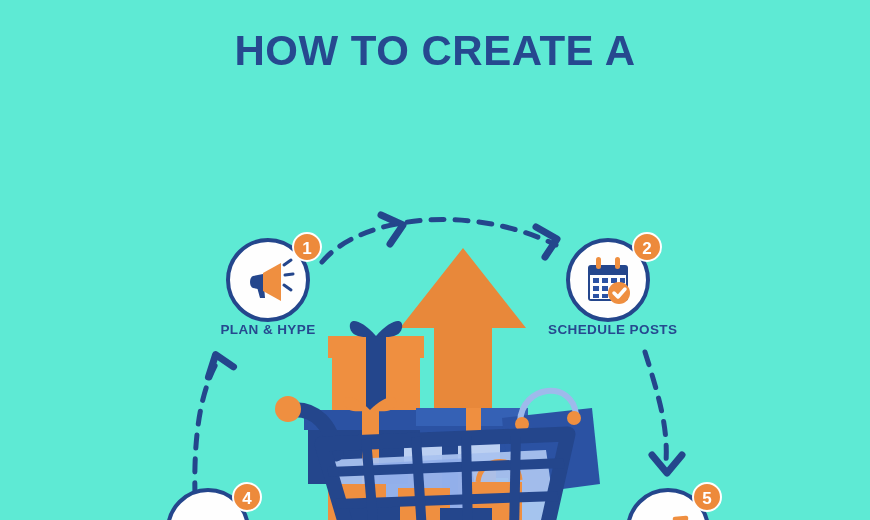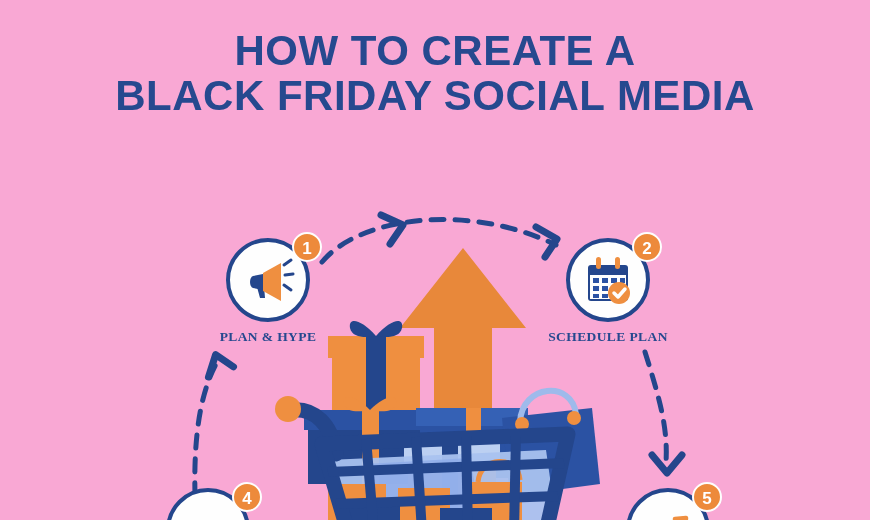--- a/index.html
+++ b/index.html
@@ -10,21 +10,21 @@
     width: 870px;
     height: 520px;
     overflow: hidden;
     background: #fefefe;
     font-family: "Liberation Sans", sans-serif;
   }
   #infographic {
     position: relative;
     width: 870px;
     height: 520px;
-    background: #f9a8d4;
+    background: #5eead4;
   }
 
   
   .title-block {
     position: absolute;
     top: 28px;
     left: 0;
     width: 870px;
     text-align: center;
     user-select: none;
@@ -83,22 +83,22 @@
     color: #ffffff;
     font-family: "Liberation Sans", sans-serif;
     font-weight: bold;
     font-size: 17px;
     line-height: 30px;
     text-align: center;
     border: 2px solid #fefefe;
     box-sizing: border-box;
   }
   .step-label {
-    margin-top: 7px;
-    font-family: Liberation Serif, serif;
+    margin-top: 0;
+    font-family: Liberation Sans, sans-serif;
     font-weight: bold;
     font-size: 13.5px;
     letter-spacing: 0.4px;
     color: #26498f;
     white-space: nowrap;
   }
 
   .step-1 { left: 208px; top: 238px; }
   .step-2 { left: 548px; top: 238px; }
   .step-4 { left: 148px; top: 488px; }
@@ -123,21 +123,20 @@
     height: 300px;
   }
 </style>
 </head>
 <body>
 
 <div id="infographic">
 
   <div class="title-block">
     <div class="title-line">HOW TO CREATE A</div>
-    <div class="title-line">BLACK FRIDAY SOCIAL MEDIA</div>
   </div>
 
   <svg class="connectors" viewBox="0 0 870 520">
 
     <g>
       <path d="M 322 262 C 360 216 470 203 556 245" fill="none" stroke="#24468c" stroke-width="5" stroke-dasharray="13 11" stroke-linecap="round"></path>
       <path d="M 381 215 L 403 225 L 390 244" fill="none" stroke="#24468c" stroke-width="7" stroke-linecap="round" stroke-linejoin="round"></path>
       <path d="M 536 227 L 557 239 L 545 257" fill="none" stroke="#24468c" stroke-width="7" stroke-linecap="round" stroke-linejoin="round"></path>
     </g>
 
@@ -264,21 +263,21 @@
             <rect x="39" y="33" width="5" height="5"></rect>
             <rect x="12" y="41" width="6" height="4"></rect>
             <rect x="21" y="41" width="6" height="4"></rect>
           </g>
           <circle cx="38" cy="40" r="11" fill="#ef8f40"></circle>
           <path d="M 33 40 L 37 44 L 44 36" fill="none" stroke="#fefefe" stroke-width="3.5" stroke-linecap="round" stroke-linejoin="round"></path>
         </svg>
       </div>
       <div class="step-badge">2</div>
     </div>
-    <div class="step-label">SCHEDULE PLAN</div>
+    <div class="step-label">SCHEDULE POSTS</div>
   </div>
 
   <div class="step step-4">
     <div class="step-circle-wrap">
       <div class="step-circle"></div>
       <div class="step-icon">
         <svg width="54" height="54" viewBox="0 0 54 54">
           <circle cx="20" cy="26" r="6" fill="#ef8f40"></circle>
           <circle cx="36" cy="26" r="6" fill="#ef8f40"></circle>
           <path d="M 16 38 C 22 46 34 46 40 38" fill="none" stroke="#24468c" stroke-width="4" stroke-linecap="round"></path>

